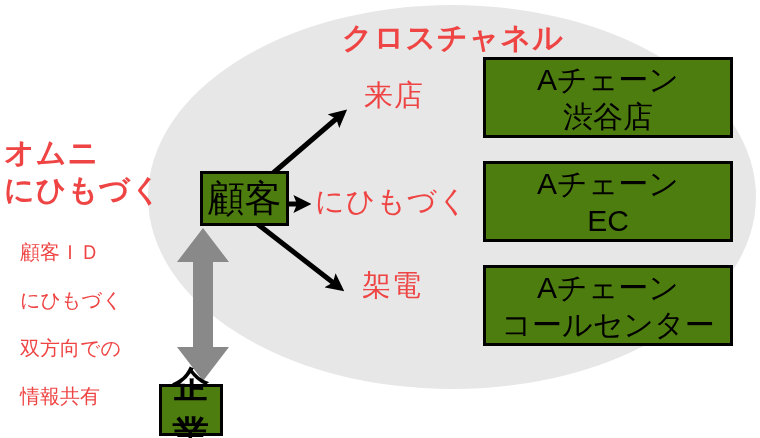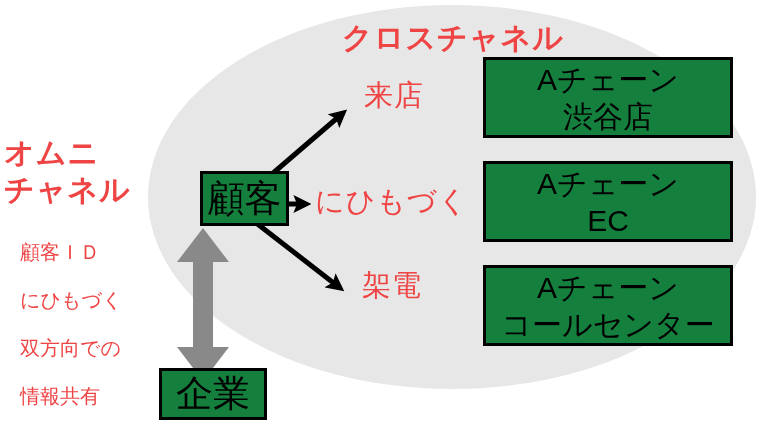--- a/index.html
+++ b/index.html
@@ -12,26 +12,26 @@
   .txt{position:absolute;white-space:pre-line;color:#ef4444;}
   .bold{font-weight:bold;}
   .label-cross{left:342px;top:18px;font-size:30px;letter-spacing:1px;}
   .label-omni{left:4px;top:134px;font-size:30px;line-height:37px;letter-spacing:1px;}
   .note{left:20px;top:228px;font-size:20px;line-height:48px;}
   .action{font-size:29px;letter-spacing:1px;}
   .action-visit{left:364px;top:76px;font-family:Liberation Mono, monospace;}
   .action-site{left:315px;top:182px;}
   .action-call{left:362px;top:266px;}
   .box{
-    position:absolute;background:#15803d;border:3px solid #000000;
+    position:absolute;background:#4d7c0f;border:3px solid #000000;
     display:flex;align-items:center;justify-content:center;
     text-align:center;box-sizing:border-box;white-space:pre-line;
   }
   .box-customer{left:160px;top:171px;width:89px;height:55px;font-size:37px;margin-left:40px;}
-  .box-company{left:159px;top:368px;width:108px;height:52px;font-size:37px;}
+  .box-company{left:159px;top:384px;width:64px;height:52px;font-size:37px;font-weight:bold;}
   .target{left:483px;width:250px;height:81px;font-size:30px;line-height:37px;}
   .target-1{top:57px;}
   .target-2{top:161px;}
   .target-3{top:265px;}
 </style>
 </head>
 <body>
 
 <div class="canvas">
 
@@ -47,21 +47,21 @@
     <line x1="258" y1="186" x2="343" y2="113" stroke-width="5" marker-end="url(#ah)" stroke="#000000"></line>
     <line x1="258" y1="204" x2="306" y2="204" stroke-width="5" marker-end="url(#ah)" stroke="#000000"></line>
     <line x1="255" y1="222" x2="340" y2="288" stroke-width="5" marker-end="url(#ah)" stroke="#000000"></line>
 
     <polygon points="203,228 229,262 213,262 213,347 229,347 203,381 177,347 193,347 193,262 177,262" fill="#898989"></polygon>
   </svg>
 
   <div class="txt bold label-cross">クロスチャネル</div>
 
   <div class="txt bold label-omni">オムニ
-チャネル</div>
+にひもづく</div>
 
   <div class="txt note">顧客ＩＤ
 にひもづく
 双方向での
 情報共有</div>
 
   <div class="box box-customer">
     <span>顧客</span>
   </div>
 

